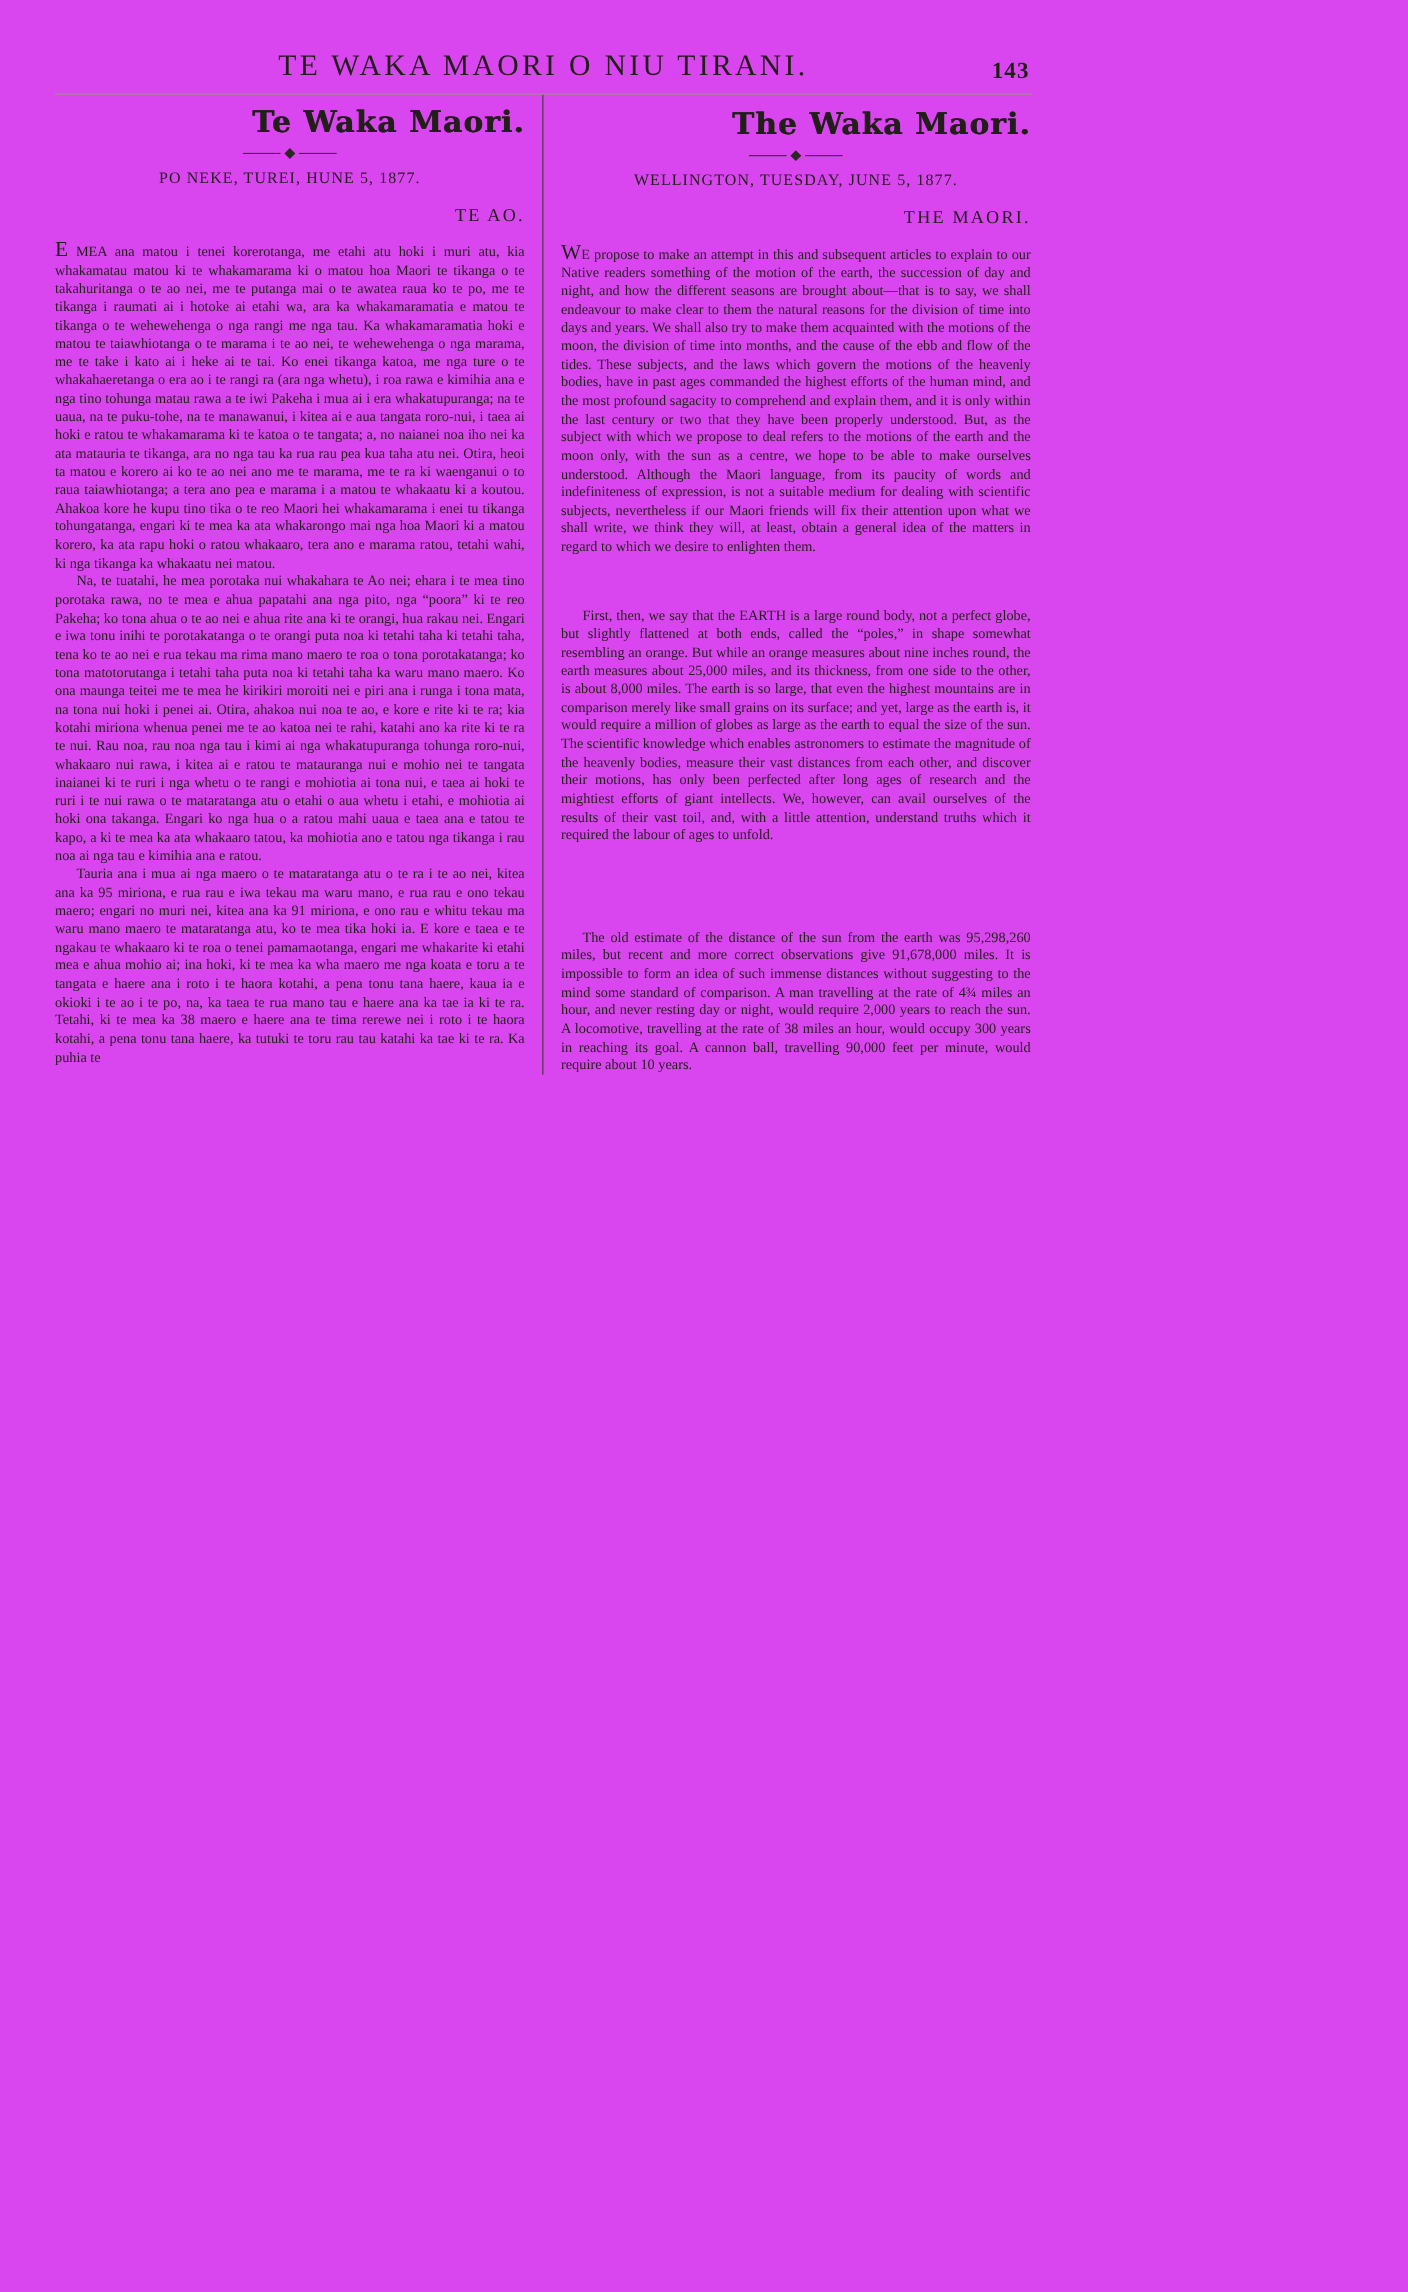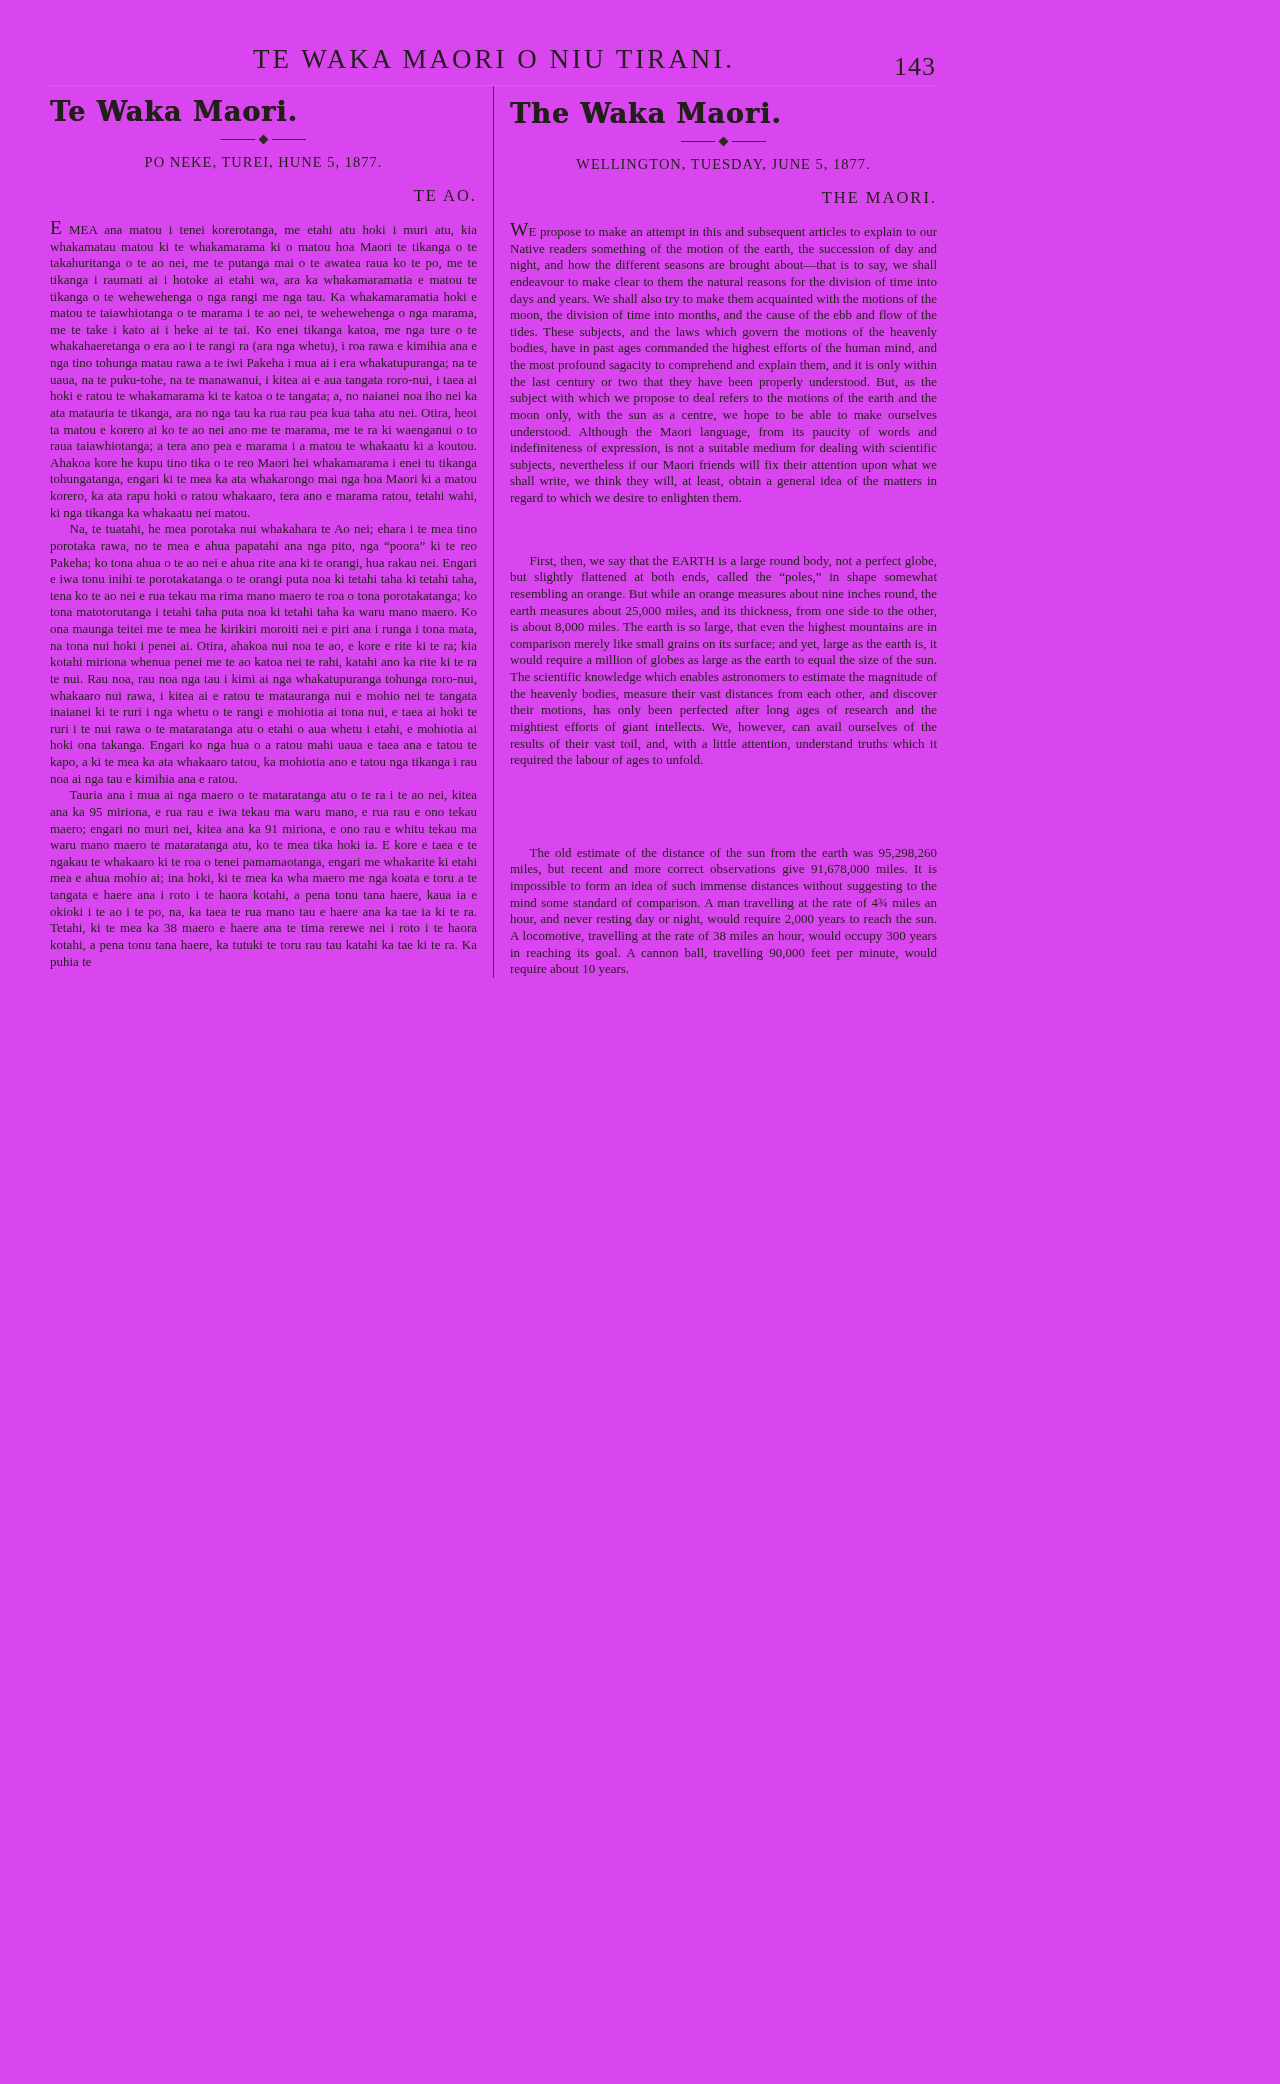--- a/index.html
+++ b/index.html
@@ -27,31 +27,31 @@
   .paper-title {
     font-size: 27px;
     font-weight: 400;
     letter-spacing: 3px;
     white-space: nowrap;
   }
   .page-number {
     position: absolute;
     right: 2px;
     top: 8px;
-    font-size: 26px;
-    font-weight: 400;
+    font-size: 21px;
+    font-weight: 700;
     letter-spacing: 1px;
   }
   .columns { display: flex; align-items: stretch; }
   .col { width: 443px; }
   .col.left  { padding: 10px 16px 0 0; }
   .col.right { padding: 12px 0 0 16px; }
   .divider { width: 1px; background: #3c3831; }
   .masthead {
-    text-align: left;
+    text-align: right;
     font-family: "DejaVu Serif", serif;
     font-size: 27px;
     font-weight: 700;
     letter-spacing: 1px;
     text-shadow: 0.6px 0 currentColor;
   }
   .ornament {
     display: flex;
     align-items: center;
     justify-content: center;

